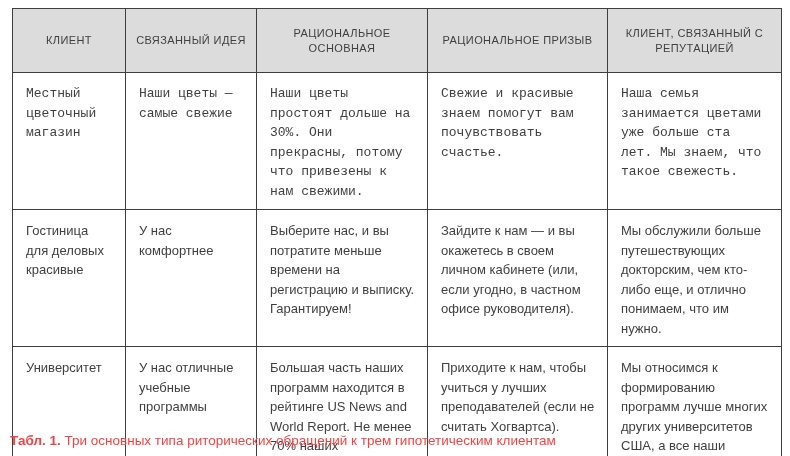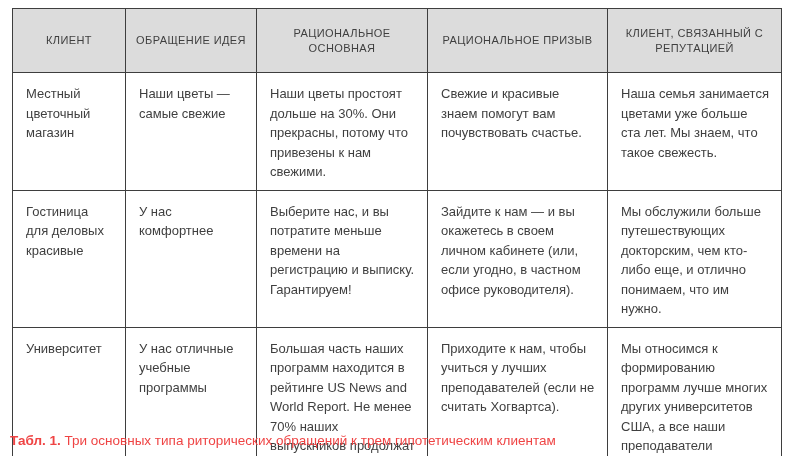--- a/index.html
+++ b/index.html
@@ -41,21 +41,21 @@
     line-height: 15px;
   }
   .rhetoric-table td {
     background: #ffffff;
     font-size: 13px;
     line-height: 19.5px;
     vertical-align: top;
     text-align: left;
     padding: 11px 12px 8px 13px;
   }
-  .row-flowershop td { height: 98px; }
+  .row-flowershop td { height: 98px; font-family: Liberation Mono, monospace; }
   .row-hotel td { height: 95px; }
   .row-university td { height: 147px; }
   .col-client { width: 113px; }
   .col-idea { width: 131px; }
   .col-rational { width: 171px; }
   .col-emotional { width: 180px; }
   .col-reputation { width: 174px; }
   .table-caption {
     position: absolute;
     left: 10px;
@@ -77,21 +77,21 @@
     <colgroup>
       <col class="col-client">
       <col class="col-idea">
       <col class="col-rational">
       <col class="col-emotional">
       <col class="col-reputation">
     </colgroup>
     <thead>
       <tr>
         <th>КЛИЕНТ</th>
-        <th>ОБРАЩЕНИЕ ИДЕЯ</th>
+        <th>СВЯЗАННЫЙ ИДЕЯ</th>
         <th>РАЦИОНАЛЬНОЕ ОСНОВНАЯ</th>
         <th>РАЦИОНАЛЬНОЕ ПРИЗЫВ</th>
         <th>КЛИЕНТ, СВЯЗАННЫЙ С РЕПУТАЦИЕЙ</th>
       </tr>
     </thead>
     <tbody>
       <tr class="row-flowershop">
         <td>Местный цветочный магазин</td>
         <td>Наши цветы — самые свежие</td>
         <td>Наши цветы простоят дольше на 30%. Они прекрасны, потому что привезены к нам свежими.</td>

